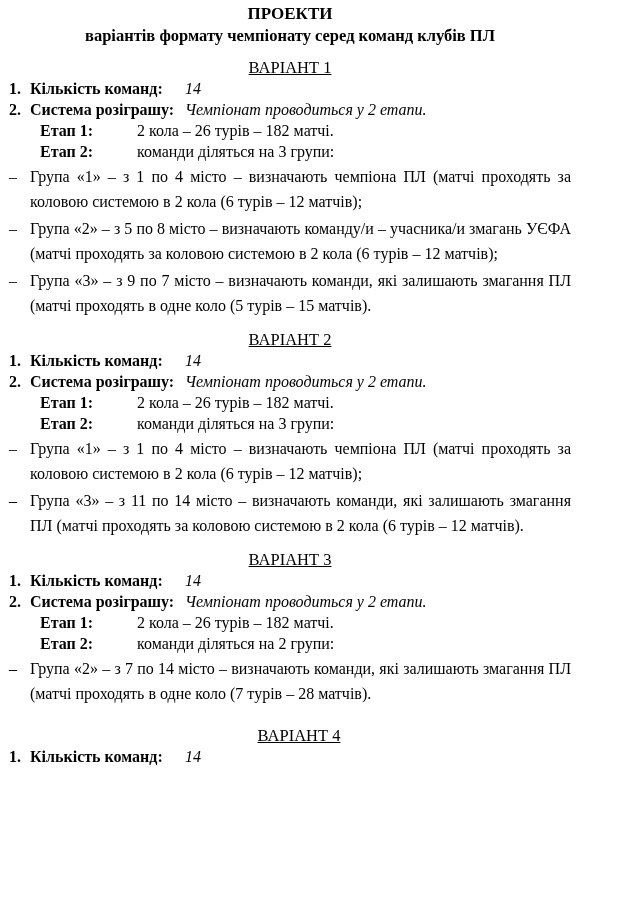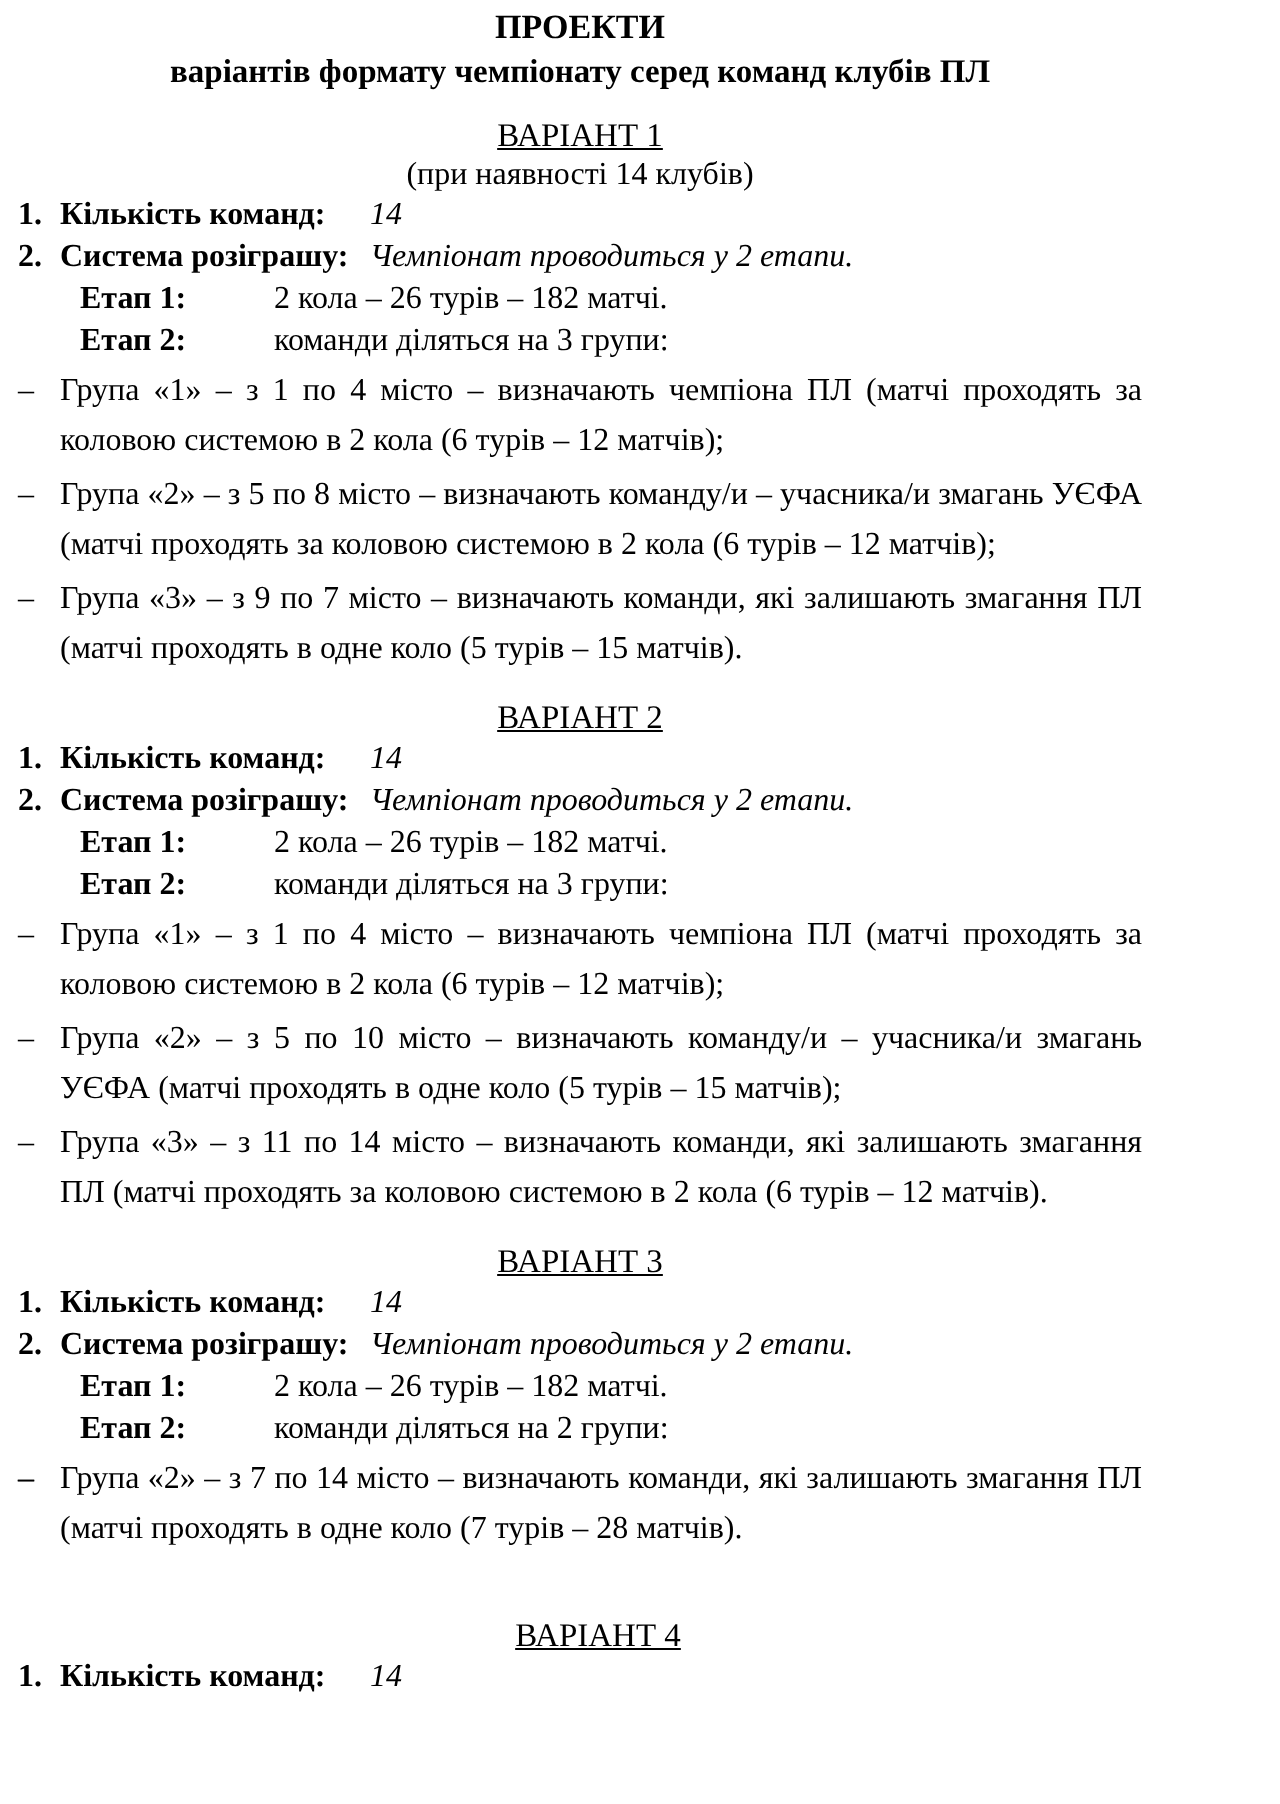--- a/index.html
+++ b/index.html
@@ -20,21 +20,21 @@
   .doc-subtitle {
     text-align: center; font-weight: bold;
     font-size: 16.5px; line-height: 21px;
   }
 
   .variant-heading {
     text-align: center; font-weight: normal;
     font-size: 16.5px; line-height: 21px; margin-top: 11px;
   }
   .variant-heading .hu { text-decoration: underline; }
-  .gap-before { margin-top: 30px; padding-left: 18px; }
+  .gap-before { margin-top: 19px; padding-left: 18px; }
 
   .variant-note { text-align: center; line-height: 19px; }
 
   .item-row { display: flex; line-height: 21px; padding-left: 9px; padding-right: 9px; }
   .num  { width: 21px; font-weight: bold; flex: 0 0 auto; }
   .item-label { font-weight: bold; width: 155px; flex: 0 0 auto; }
   .item-value { flex: 1; font-style: italic; }
 
   .stage-row { display: flex; line-height: 21px; padding-left: 40px; padding-right: 9px; }
   .stage-label { font-weight: bold; width: 97px; flex: 0 0 auto; }
@@ -52,21 +52,20 @@
 </head>
 <body>
 
 <div class="page">
 
   <div class="doc-title">ПРОЕКТИ</div>
   <div class="doc-subtitle">варіантів формату чемпіонату серед команд клубів ПЛ</div>
 
   <section>
     <div class="variant-heading"><span class="hu">ВАРІАНТ 1</span></div>
-    <div class="variant-note">(при наявності 14 клубів)</div>
 
     <div class="item-row">
       <span class="num">1.</span>
       <span class="item-label">Кількість команд:</span>
       <span class="item-value">14</span>
     </div>
     <div class="item-row">
       <span class="num">2.</span>
       <span class="item-label">Система розіграшу:</span>
       <span class="item-value">Чемпіонат проводиться у 2 етапи.</span>
@@ -117,21 +116,20 @@
       <span class="stage-label">Етап 2:</span>
       <span class="stage-value">команди діляться на 3 групи:</span>
     </div>
 
     <div class="group-row">
       <span class="dash">–</span>
       <span class="group-text">Група «1» – з 1 по 4 місто – визначають чемпіона ПЛ (матчі проходять за коловою системою в 2 кола (6 турів – 12 матчів);</span>
     </div>
     <div class="group-row">
       <span class="dash">–</span>
-      <span class="group-text">Група «2» – з 5 по 10 місто – визначають команду/и – учасника/и змагань УЄФА (матчі проходять в одне коло (5 турів – 15 матчів);</span>
     </div>
     <div class="group-row">
       <span class="dash">–</span>
       <span class="group-text">Група «3» – з 11 по 14 місто – визначають команди, які залишають змагання ПЛ (матчі проходять за коловою системою в 2 кола (6 турів – 12 матчів).</span>
     </div>
   </section>
 
   <section>
     <div class="variant-heading"><span class="hu">ВАРІАНТ 3</span></div>
 

